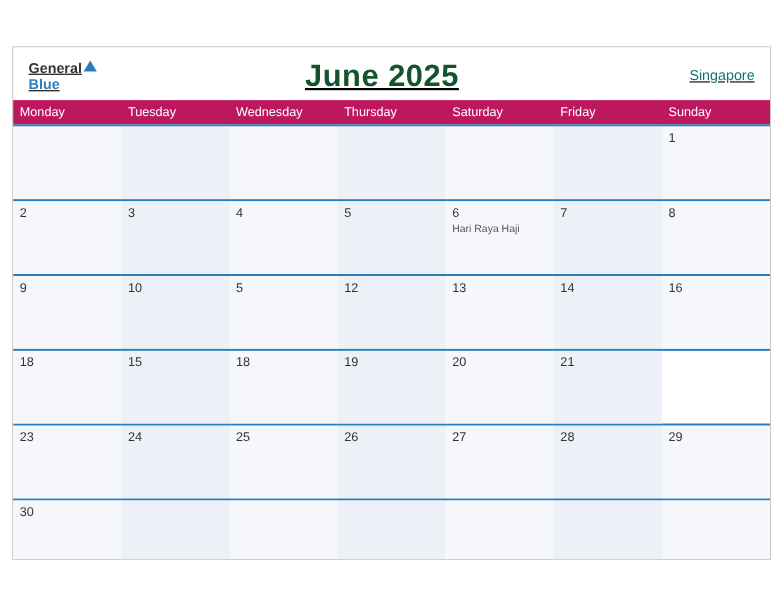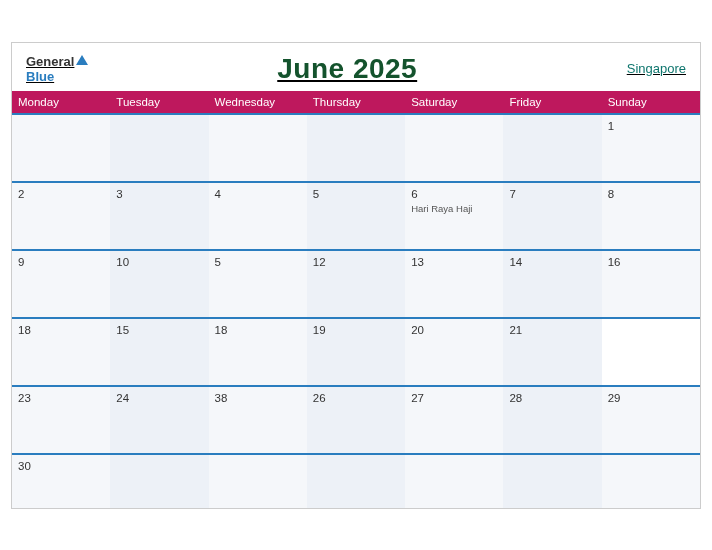--- a/index.html
+++ b/index.html
@@ -231,21 +231,21 @@
     </div>
 
     <div class="calendar-row">
       <div class="calendar-cell">
           <span class="day-num">23</span>
         </div>
       <div class="calendar-cell">
           <span class="day-num">24</span>
         </div>
       <div class="calendar-cell">
-          <span class="day-num">38</span>
+          <span class="day-num">25</span>
         </div>
       <div class="calendar-cell">
           <span class="day-num">26</span>
         </div>
       <div class="calendar-cell">
           <span class="day-num">27</span>
         </div>
       <div class="calendar-cell">
           <span class="day-num">28</span>
         </div>

